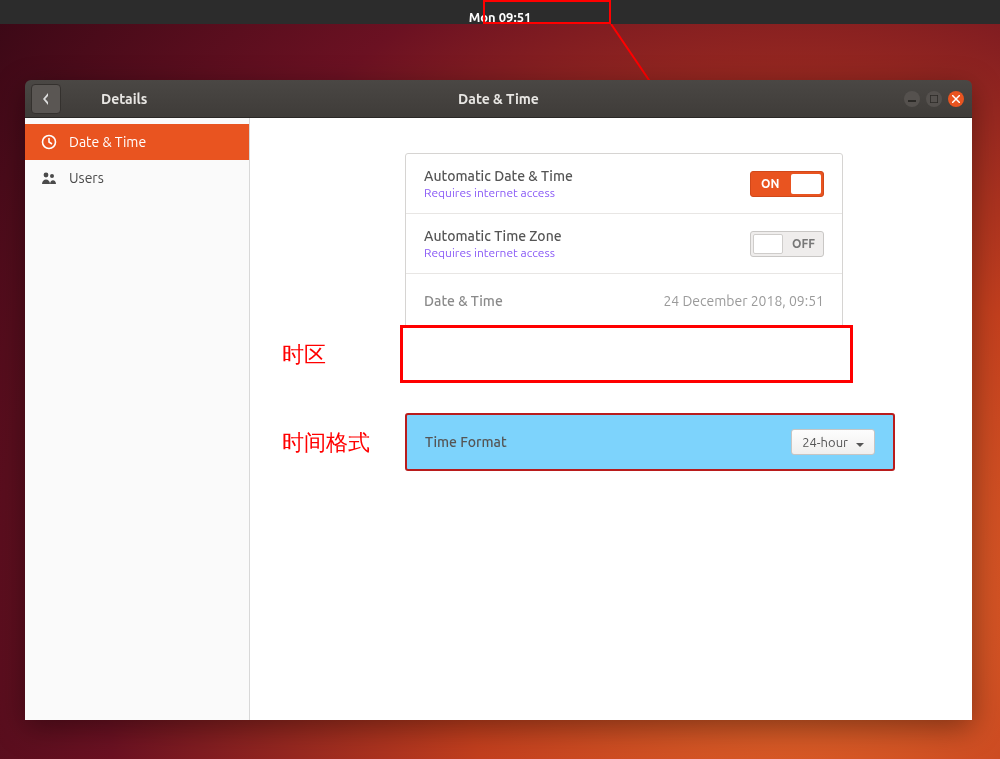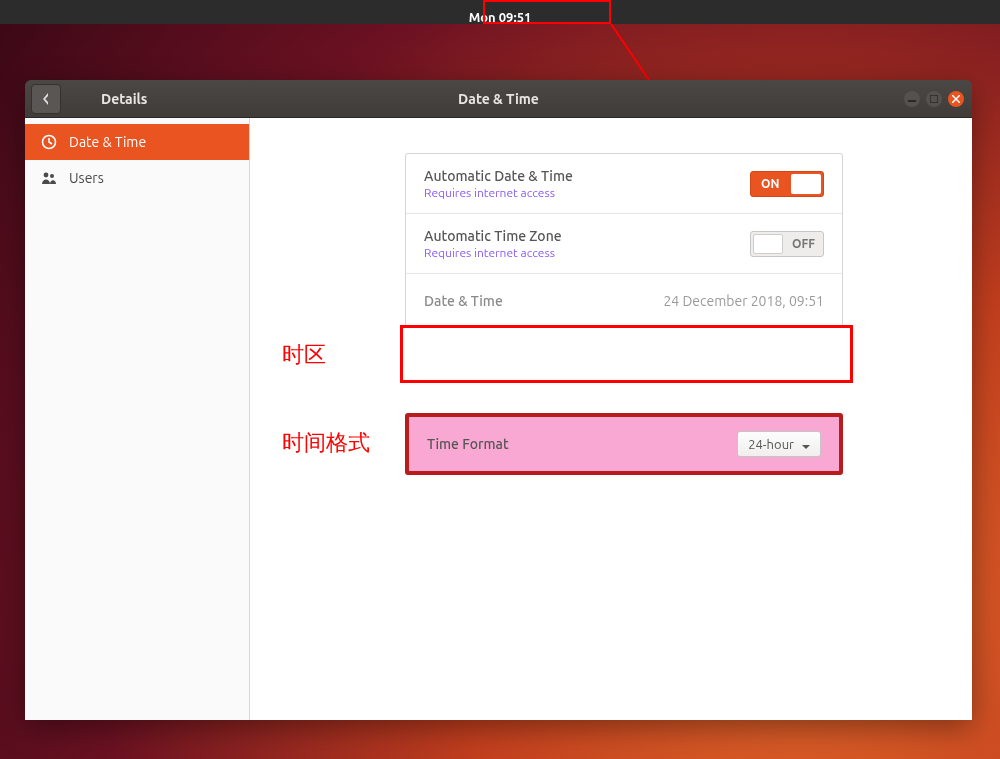--- a/index.html
+++ b/index.html
@@ -83,22 +83,22 @@
     cursor: pointer; border:1px solid #c9c7c5;
   }
   .switch.on { background: #e95420; border-color:#d1481a; }
   .switch.on .lbl { color:#fff; position:absolute; left:10px; }
   .switch.on .knob { position:absolute; right:2px; top:2px; width:30px; height:20px; background:#fff; border-radius:2px; }
   .switch.off { background: #efedec; }
   .switch.off .lbl { color:#777; position:absolute; right:8px; }
   .switch.off .knob { position:absolute; left:2px; top:2px; width:30px; height:20px; background:#fff; border:1px solid #cfcdcb; border-radius:2px; }
 
   .panel2 {
-    position: absolute; left: 155px; top: 295px; width: 438px;
-    border: 4px solid #b91c1c; border-radius: 3px; background: #f9a8d4;
+    position: absolute; left: 155px; top: 295px; width: 490px;
+    border: 2px solid #b91c1c; border-radius: 3px; background: #7dd3fc;
   }
   .select-btn {
     border:1px solid #c7c5c3; background: linear-gradient(#fdfdfd,#f0efee);
     border-radius:3px; padding:5px 10px; display:flex; align-items:flex-end; gap:8px;
     font-size:13px; color:#555; cursor:pointer;
   }
   .select-btn svg{ width:8px;height:8px; fill:#555; }
 
   
   .hl-box {

